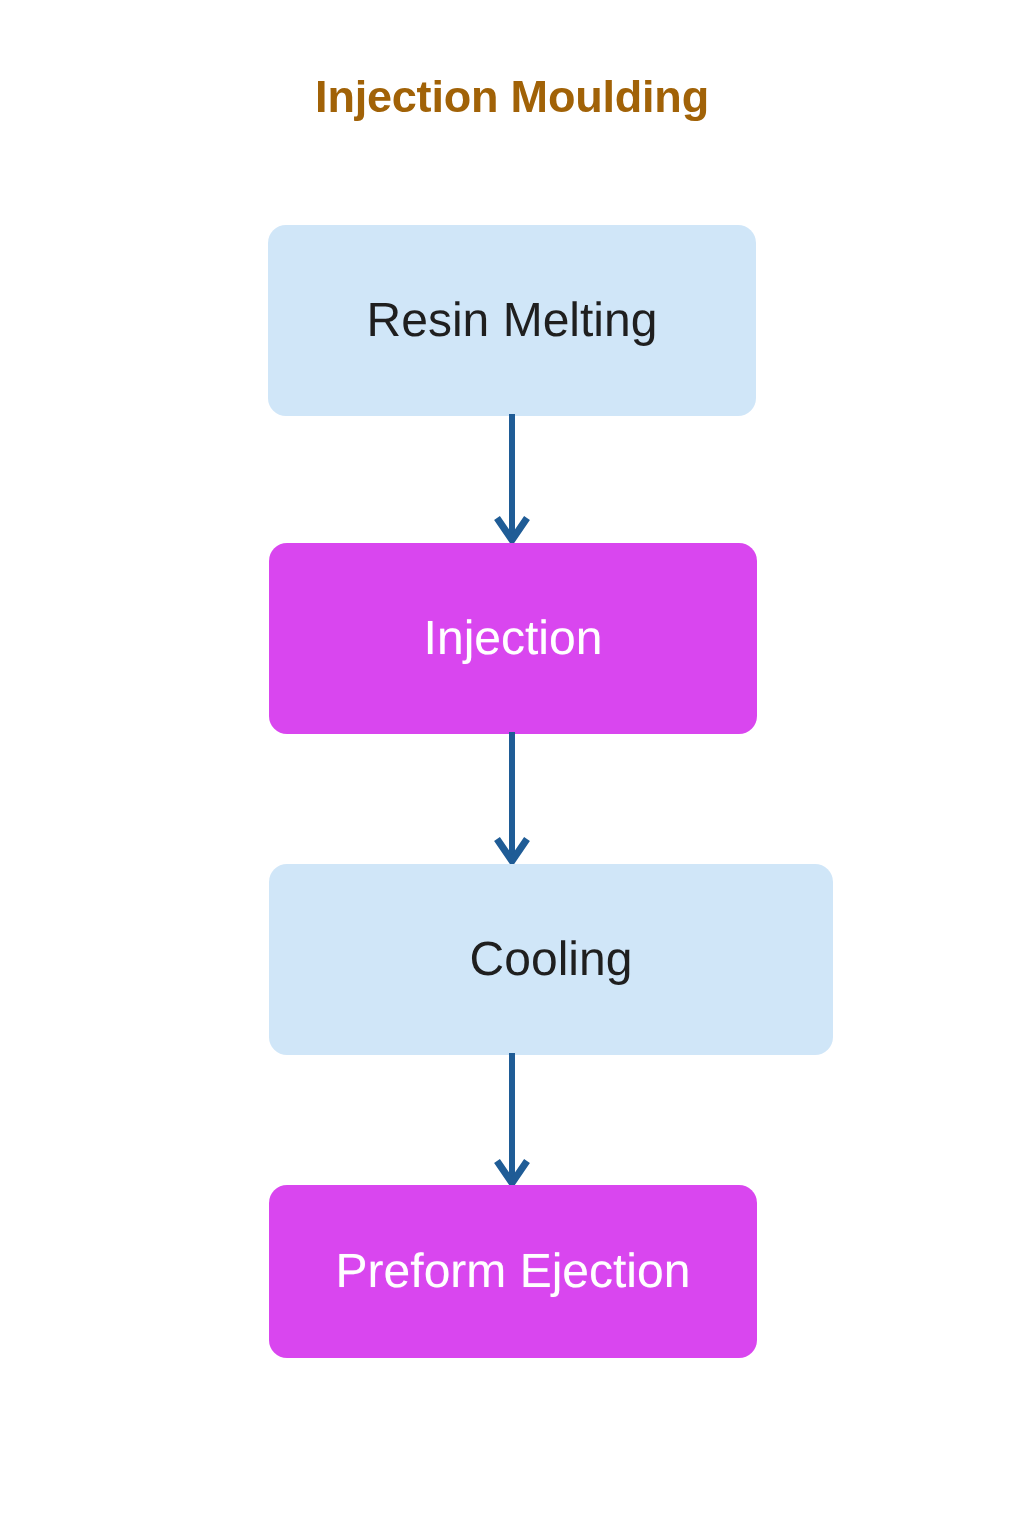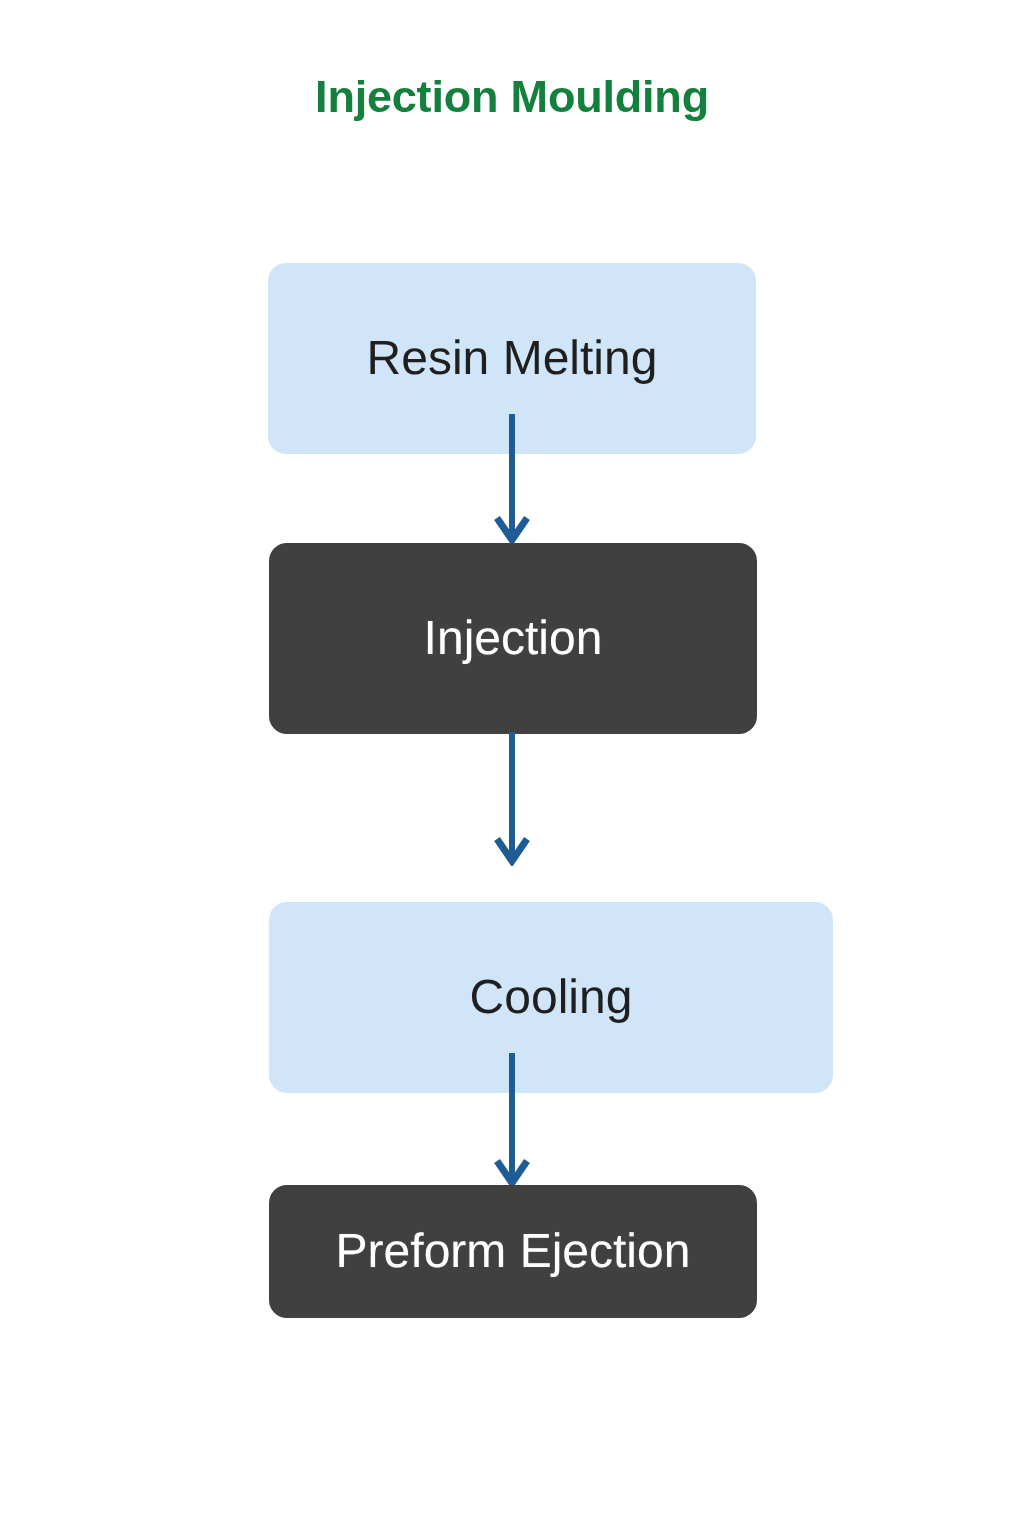--- a/index.html
+++ b/index.html
@@ -20,21 +20,21 @@
     height: 1536px;
   }
   #chart-title {
     position: absolute;
     left: 0;
     top: 66px;
     width: 1024px;
     text-align: center;
     font-size: 45px;
     font-weight: bold;
-    color: #15803d;
+    color: #a16207;
     letter-spacing: -0.2px;
     line-height: 62px;
     white-space: nowrap;
   }
   .node {
     position: absolute;
     display: flex;
     align-items: center;
     justify-content: center;
     border-radius: 18px;
@@ -42,39 +42,38 @@
   }
   .node-label {
     font-size: 48px;
     font-weight: 400;
     line-height: 56px;
     white-space: nowrap;
     text-rendering: geometricPrecision;
   }
   .node.light {
     background: #d0e6f8;
-    margin-top: 38px;
   }
   .node.light .node-label {
     color: #1f1f1f;
     text-shadow: 0 0 1px rgba(208,230,248,0.85);
   }
   .node.dark {
-    background: #404040;
+    background: #d946ef;
   }
   .node.dark .node-label {
     color: #ffffff;
     text-shadow: 0 0 1px rgba(255,255,255,0.35);
   }
 
   
   #node-0 { left: 268px; top: 225px;  width: 488px; height: 191px; }
   #node-1 { left: 269px; top: 543px;  width: 488px; height: 191px; }
   #node-2 { left: 269px; top: 864px;  width: 564px; height: 191px; }
-  #node-3 { left: 269px; top: 1185px; width: 488px; height: 133px; }
+  #node-3 { left: 269px; top: 1185px; width: 488px; height: 173px; }
 
   .connector {
     position: absolute;
     left: 462px;
     width: 100px;
     overflow: visible;
   }
   #connector-0 { top: 414px;  height: 131px; }
   #connector-1 { top: 732px;  height: 134px; }
   #connector-2 { top: 1053px; height: 134px; }

